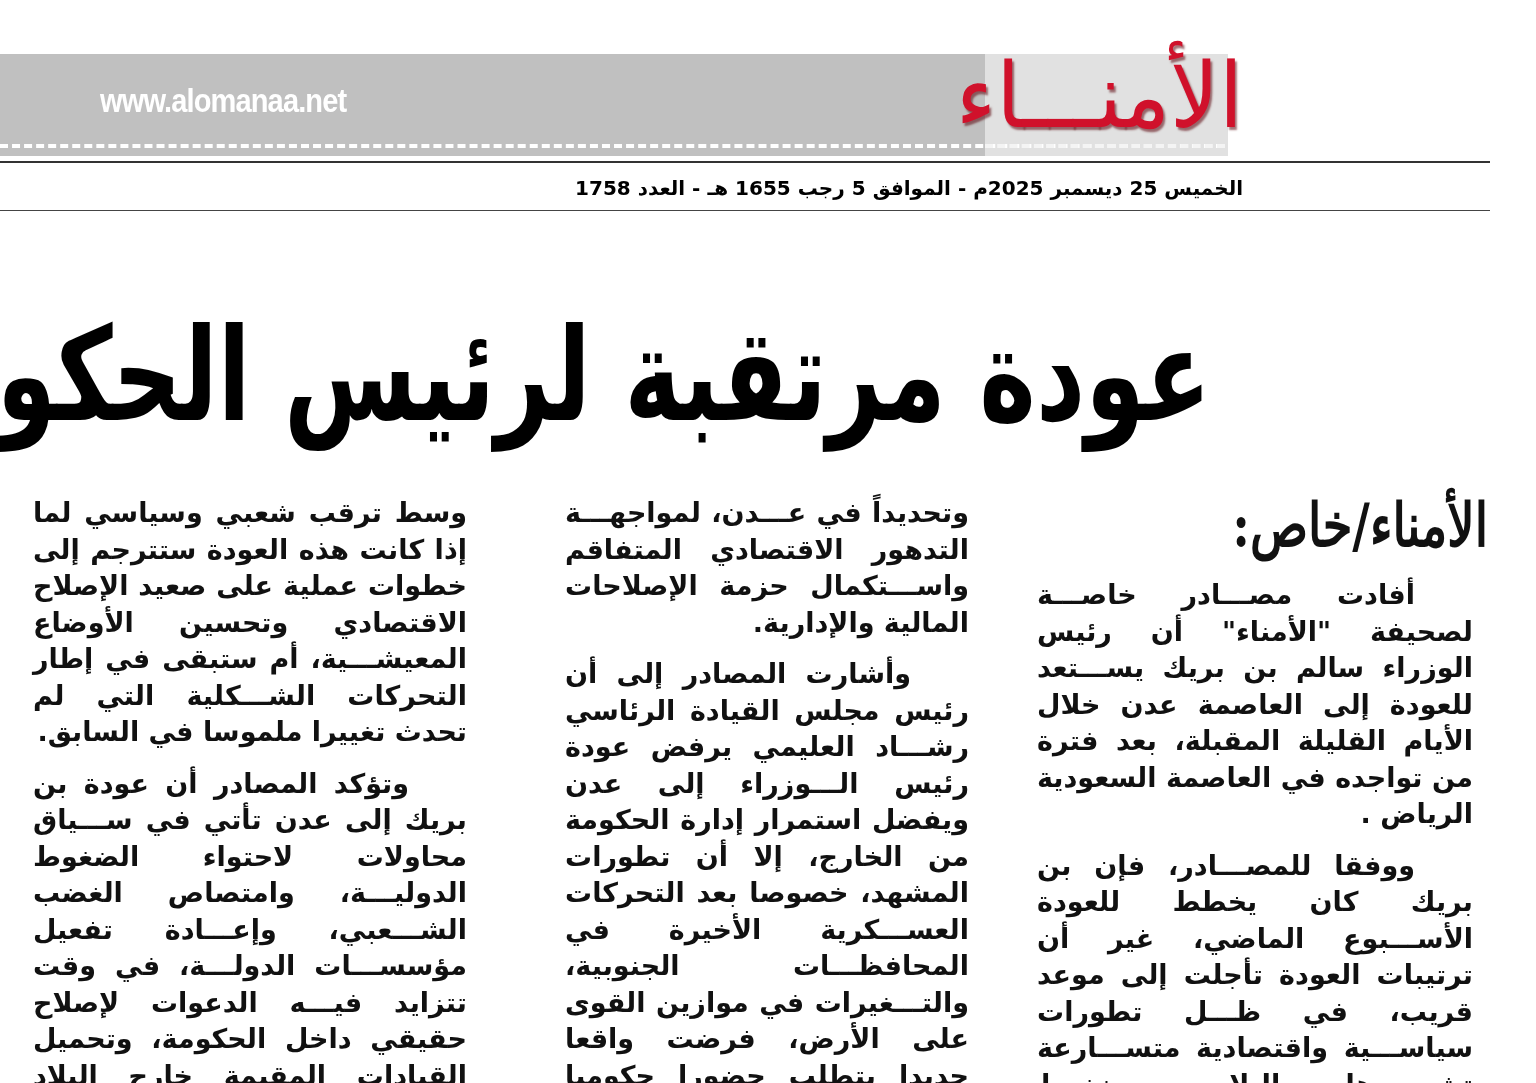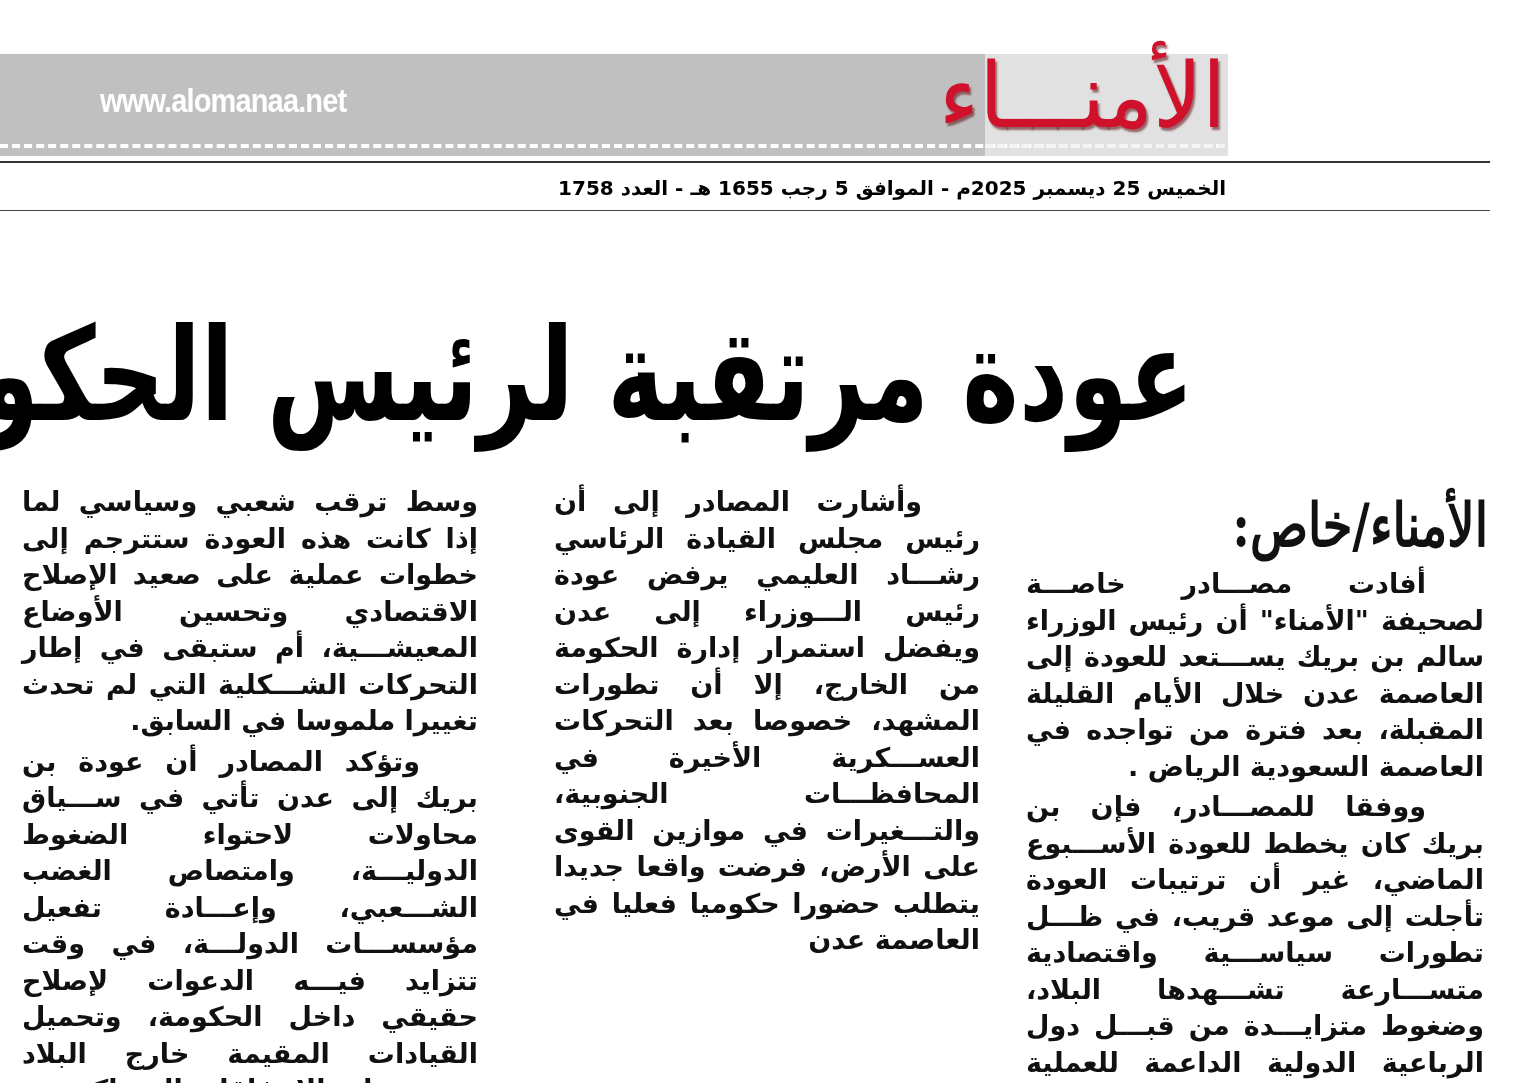--- a/index.html
+++ b/index.html
@@ -3,21 +3,21 @@
   <meta charset="utf-8">
   <style>
     html, body {
       margin: 0; padding: 0;
       width: 1536px; height: 1083px;
       background: #ffffff;
       overflow: hidden;
       font-family: "DejaVu Sans", "Liberation Sans", sans-serif;
       color: #000;
     }
-    .page { position: relative; width: 1274px; height: 1083px; }
+    .page { position: relative; width: 1274px; height: 1083px; padding-left: 17px; }
 
     
     .band {
       position: absolute; left: 0; top: 54px; height: 102px; width: 1228px;
       background: #c0c0c0;
     }
     .band-light {
       position: absolute; left: 985px; top: 54px; height: 102px; width: 243px;
       background: #e1e1e1;
     }
@@ -73,21 +73,21 @@
 
     
     .columns { position: absolute; top: 480px; left: 0; width: 1536px; height: 603px; }
     .col {
       position: absolute; top: 0;
       direction: rtl; text-align: justify;
       font-family: "DejaVu Sans", sans-serif;
       font-weight: bold; font-size: 27px; line-height: 36.5px;
       color: #111;
     }
-    .col p { margin: 4px; }
+    .col p { margin: 15px; }
     .col .indent { text-indent: 58px; }
     .col-right { right: 48px; width: 466px; }
     .col-mid { right: 552px; width: 434px; }
     .col-left { right: 1054px; width: 464px; }
 
     .byline {
       direction: rtl; text-align: right;
       font-family: "DejaVu Serif", serif;
       font-weight: 900; font-size: 48px; line-height: 60px;
       margin-top: 22px; margin-bottom: 2px;
@@ -122,20 +122,21 @@
 
   <div class="columns">
 
     <div class="col col-right">
       <div class="byline">الأمناء/خاص:</div>
       <p class="indent">أفادت مصـــادر خاصـــة لصحيفة "الأمناء" أن رئيس الوزراء سالم بن بريك يســـتعد للعودة إلى العاصمة عدن خلال الأيام القليلة المقبلة، بعد فترة من تواجده في العاصمة السعودية الرياض .</p>
       <p class="indent">ووفقا للمصـــادر، فإن بن بريك كان يخطط للعودة الأســـبوع الماضي، غير أن ترتيبات العودة تأجلت إلى موعد قريب، في ظـــل تطورات سياســـية واقتصادية متســـارعة تشـــهدها البلاد، وضغوط متزايـــدة من قبـــل دول الرباعية الدولية الداعمة للعملية السياسية، والتي تطالب بضرورة تواجد الحكومـــة داخل البلاد،</p>
     </div>
 
     <div class="col col-mid">
+      <p>وتحديداً في عـــدن، لمواجهـــة التدهور الاقتصادي المتفاقم واســـتكمال حزمة الإصلاحات المالية والإدارية.</p>
       <p class="indent">وأشارت المصادر إلى أن رئيس مجلس القيادة الرئاسي رشـــاد العليمي يرفض عودة رئيس الـــوزراء إلى عدن ويفضل استمرار إدارة الحكومة من الخارج، إلا أن تطورات المشهد، خصوصا بعد التحركات العســـكرية الأخيرة في المحافظـــات الجنوبية، والتـــغيرات في موازين القوى على الأرض، فرضت واقعا جديدا يتطلب حضورا حكوميا فعليا في العاصمة عدن</p>
 
     </div>
 
     <div class="col col-left">
       <p>وسط ترقب شعبي وسياسي لما إذا كانت هذه العودة ستترجم إلى خطوات عملية على صعيد الإصلاح الاقتصادي وتحسين الأوضاع المعيشـــية، أم ستبقى في إطار التحركات الشـــكلية التي لم تحدث تغييرا ملموسا في السابق.</p>
       <p class="indent">وتؤكد المصادر أن عودة بن بريك إلى عدن تأتي في ســـياق محاولات لاحتواء الضغوط الدوليـــة، وامتصاص الغضب الشـــعبي، وإعـــادة تفعيل مؤسســـات الدولـــة، في وقت تتزايد فيـــه الدعوات لإصلاح حقيقي داخل الحكومة، وتحميل القيادات المقيمة خارج البلاد مســـؤولية الإخفاقات المتراكمة.</p>
     </div>
   </div>
 

